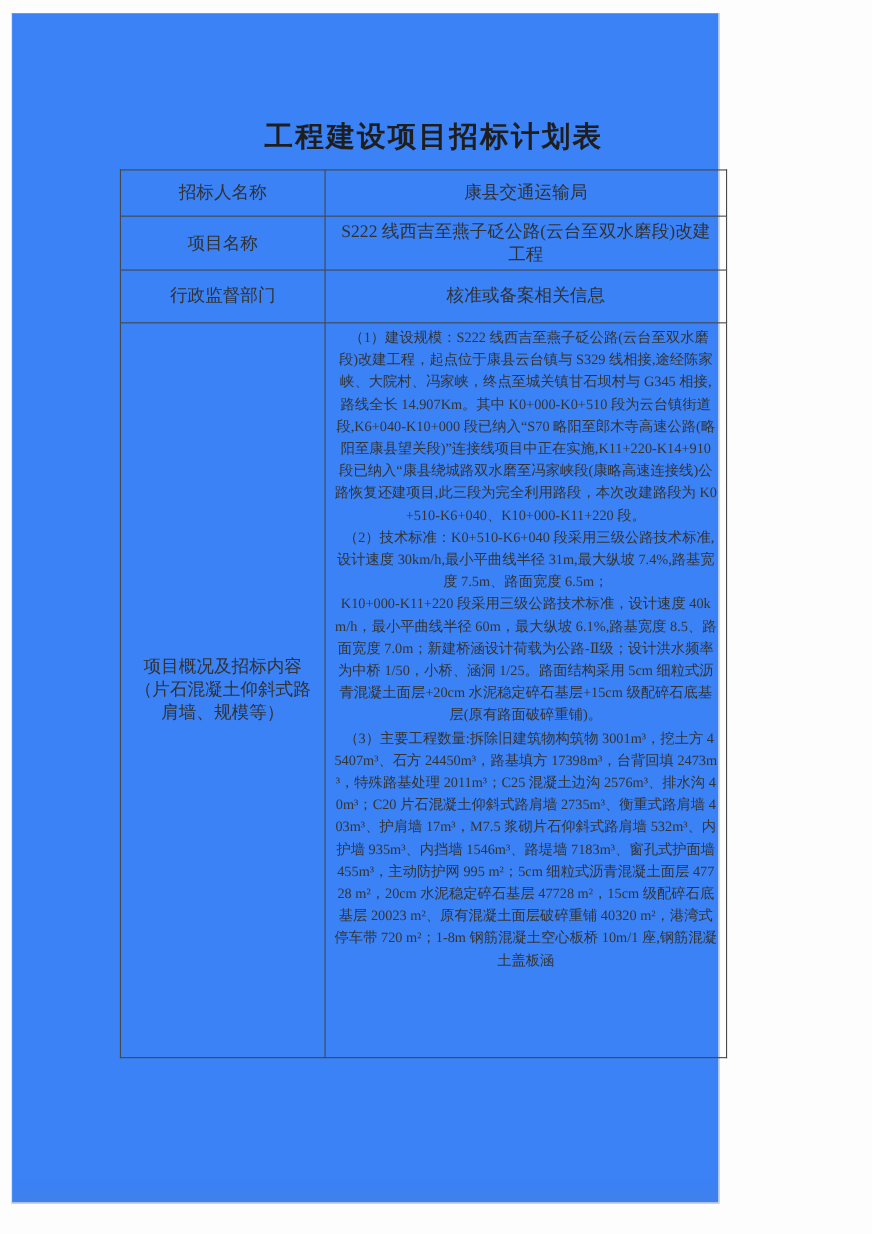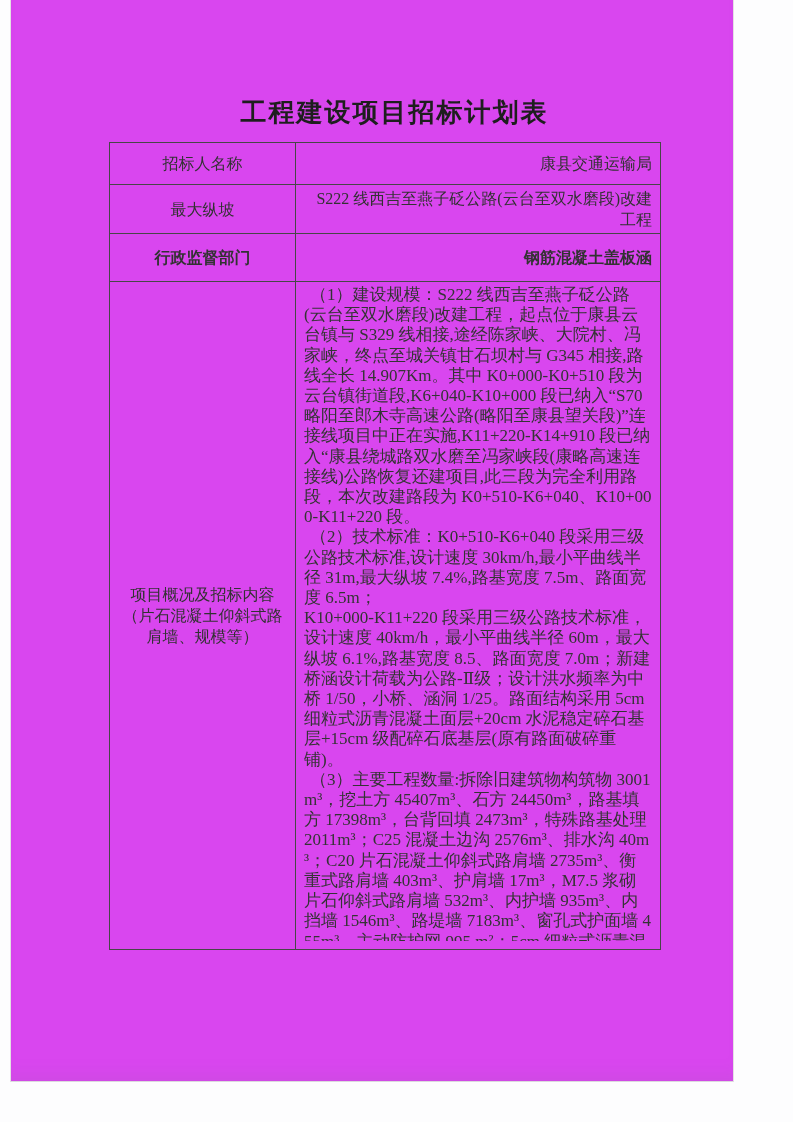--- a/index.html
+++ b/index.html
@@ -7,23 +7,23 @@
     margin: 0; padding: 0;
     width: 793px; height: 1122px;
     background: #fdfdfe;
     font-family: "Liberation Serif", "DejaVu Serif", serif;
     color: #333333;
     position: relative;
     overflow: hidden;
   }
   .paper {
     position: absolute;
-    left: 10px; top: 0;
-    width: 724px; height: 1082px;
-    background: #d946ef;
+    left: 10px; top: 12px;
+    width: 644px; height: 1082px;
+    background: #3b82f6;
     border-left: 1px solid #e3e1e4;
     border-right: 1px solid #e3e1e4;
     border-bottom: 1px solid #dcdade;
     box-shadow: inset 0 -18px 22px -18px rgba(120,115,125,0.18);
   }
   .doc-title {
     position: absolute;
     left: 98px; top: 95px;
     width: 571px;
     margin: 0;
@@ -48,70 +48,71 @@
     line-height: 21px;
     color: #323232;
     padding: 3px 8px;
     overflow: hidden;
   }
   td.label {
     text-align: center;
     vertical-align: middle;
   }
   td.value {
-    text-align: right;
+    text-align: center;
     vertical-align: middle;
   }
   tr.r1 { height: 42px; }
   tr.r2 { height: 49px; }
-  tr.r3 { height: 48px; font-weight: bold; }
+  tr.r3 { height: 48px; }
   tr.r4 { height: 44px; }
   tr.r5 { height: 668px; }
   td.value-long {
     text-align: left;
     vertical-align: top;
     padding: 6px 8px 4px 9px;
   }
   .long-content {
     height: 656px;
     overflow: hidden;
   }
   .para {
     margin: 0;
-    font-size: 17px;
+    font-size: 13px;
     line-height: 20.2px;
     text-indent: 6px;
     white-space: pre-line;
     word-break: break-all;
     color: #343434;
+    text-align: center;
   }
 </style>
 </head>
 <body>
 
 <div class="paper">
   <h1 class="doc-title">工程建设项目招标计划表</h1>
 
   <table class="plan-table">
     <colgroup>
       <col style="width:186px">
       <col style="width:365px">
     </colgroup>
     <tbody>
       <tr class="r1">
         <td class="label">招标人名称</td>
         <td class="value">康县交通运输局</td>
       </tr>
       <tr class="r2">
-        <td class="label">最大纵坡</td>
+        <td class="label">项目名称</td>
         <td class="value">S222 线西吉至燕子砭公路(云台至双水磨段)改建工程</td>
       </tr>
       <tr class="r3">
         <td class="label">行政监督部门</td>
-        <td class="value">钢筋混凝土盖板涵</td>
+        <td class="value">核准或备案相关信息</td>
       </tr>
       <tr class="r5">
         <td class="label">项目概况及招标内容（片石混凝土仰斜式路肩墙、规模等）</td>
         <td class="value value-long">
           <div class="long-content">
             <p class="para">（1）建设规模：S222 线西吉至燕子砭公路(云台至双水磨段)改建工程，起点位于康县云台镇与 S329 线相接,途经陈家峡、大院村、冯家峡，终点至城关镇甘石坝村与 G345 相接,路线全长 14.907Km。其中 K0+000-K0+510 段为云台镇街道段,K6+040-K10+000 段已纳入“S70 略阳至郎木寺高速公路(略阳至康县望关段)”连接线项目中正在实施,K11+220-K14+910 段已纳入“康县绕城路双水磨至冯家峡段(康略高速连接线)公路恢复还建项目,此三段为完全利用路段，本次改建路段为 K0+510-K6+040、K10+000-K11+220 段。</p>
             <p class="para">（2）技术标准：K0+510-K6+040 段采用三级公路技术标准,设计速度 30km/h,最小平曲线半径 31m,最大纵坡 7.4%,路基宽度 7.5m、路面宽度 6.5m；
 K10+000-K11+220 段采用三级公路技术标准，设计速度 40km/h，最小平曲线半径 60m，最大纵坡 6.1%,路基宽度 8.5、路面宽度 7.0m；新建桥涵设计荷载为公路-Ⅱ级；设计洪水频率为中桥 1/50，小桥、涵洞 1/25。路面结构采用 5cm 细粒式沥青混凝土面层+20cm 水泥稳定碎石基层+15cm 级配碎石底基层(原有路面破碎重铺)。</p>
             <p class="para">（3）主要工程数量:拆除旧建筑物构筑物 3001m³，挖土方 45407m³、石方 24450m³，路基填方 17398m³，台背回填 2473m³，特殊路基处理 2011m³；C25 混凝土边沟 2576m³、排水沟 40m³；C20 片石混凝土仰斜式路肩墙 2735m³、衡重式路肩墙 403m³、护肩墙 17m³，M7.5 浆砌片石仰斜式路肩墙 532m³、内护墙 935m³、内挡墙 1546m³、路堤墙 7183m³、窗孔式护面墙 455m³，主动防护网 995 m²；5cm 细粒式沥青混凝土面层 47728 m²，20cm 水泥稳定碎石基层 47728 m²，15cm 级配碎石底基层 20023 m²、原有混凝土面层破碎重铺 40320 m²，港湾式停车带 720 m²；1-8m 钢筋混凝土空心板桥 10m/1 座,钢筋混凝土盖板涵</p>
           </div>

